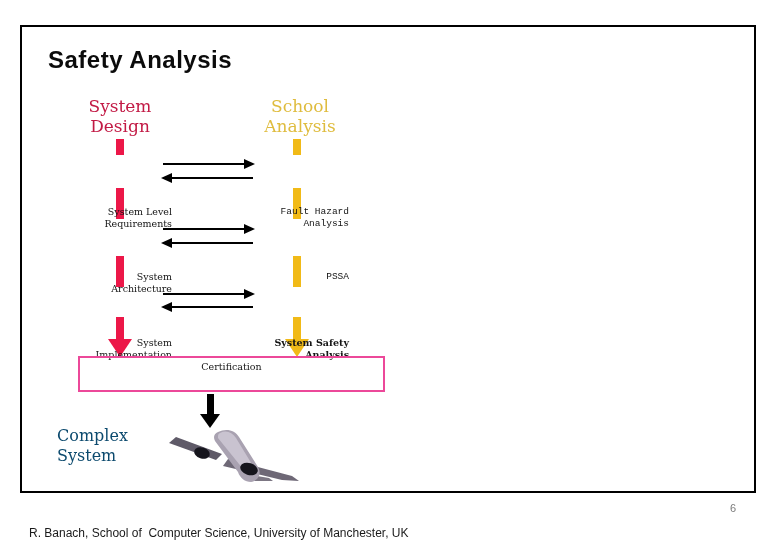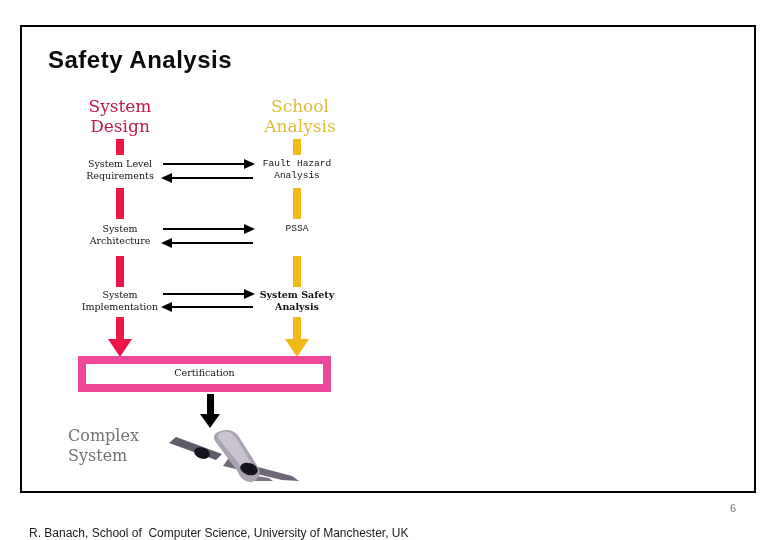--- a/index.html
+++ b/index.html
@@ -15,56 +15,56 @@
   .slide-title {
     left:48px; top:46px; font-size:24px; font-weight:bold; color:#0b0b0b;
     letter-spacing:0.5px; white-space:pre;
   }
   .col-header {
     width:104px; text-align:center;
     font-family:"DejaVu Serif", serif; font-size:17px; line-height:20px;
     white-space:pre-line;
   }
   .diagram-label {
-    width:104px; text-align:center;
+    width:104px; text-align:right;
     font-family:"DejaVu Serif", serif; font-size:9.5px; line-height:12px;
-    color:#141414; white-space:pre-line;
+    color:#141414; white-space:pre-line;margin-top:48px;
   }
   .vbar { width:8px; background:currentColor; }
   .vhead {
     width:0; height:0;
     border-left:12px solid transparent; border-right:12px solid transparent;
     border-top:18px solid currentColor;
   }
   .harrow { left:163px; width:90px; height:2px; background:#000; }
   .harrow.to-right::after {
     content:''; position:absolute; right:-2px; top:-4px; width:0; height:0;
     border-left:11px solid #000; border-top:5px solid transparent; border-bottom:5px solid transparent;
   }
   .harrow.to-left::before {
     content:''; position:absolute; left:-2px; top:-4px; width:0; height:0;
     border-right:11px solid #000; border-top:5px solid transparent; border-bottom:5px solid transparent;
   }
   .cert-box {
-    left:78px; top:356px; width:253px; height:36px;
-    border:8px solid #ec4899; box-sizing:border-box;
+    left:78px; top:356px; width:307px; height:36px;
+    border:2px solid #ec4899; box-sizing:border-box;
   }
   .cert-label {
     position:absolute; left:0; top:3px; width:100%; text-align:center;
     font-family:"DejaVu Serif", serif; font-size:9.5px; color:#141414;
   }
   .black-shaft { left:207px; top:394px; width:7px; height:20px; background:#000; }
   .black-head {
     left:200px; top:414px; width:0; height:0;
     border-left:10px solid transparent; border-right:10px solid transparent;
     border-top:14px solid #000;
   }
   .complex-label {
     left:57px; top:426px; font-family:"DejaVu Serif", serif;
-    font-size:16px; line-height:19.5px; color:#737373; white-space:pre-line;margin-left:11px;
+    font-size:16px; line-height:19.5px; color:#0c4a6e; white-space:pre-line;
   }
   .footer {
     left:29px; top:496px; font-size:12px; line-height:15px; color:#1a1a1a;
     white-space:pre;
   }
   .page-number {
     left:724px; top:502px; width:18px; text-align:center;
     font-size:11px; color:#7b7b7b;
   }
 </style>

